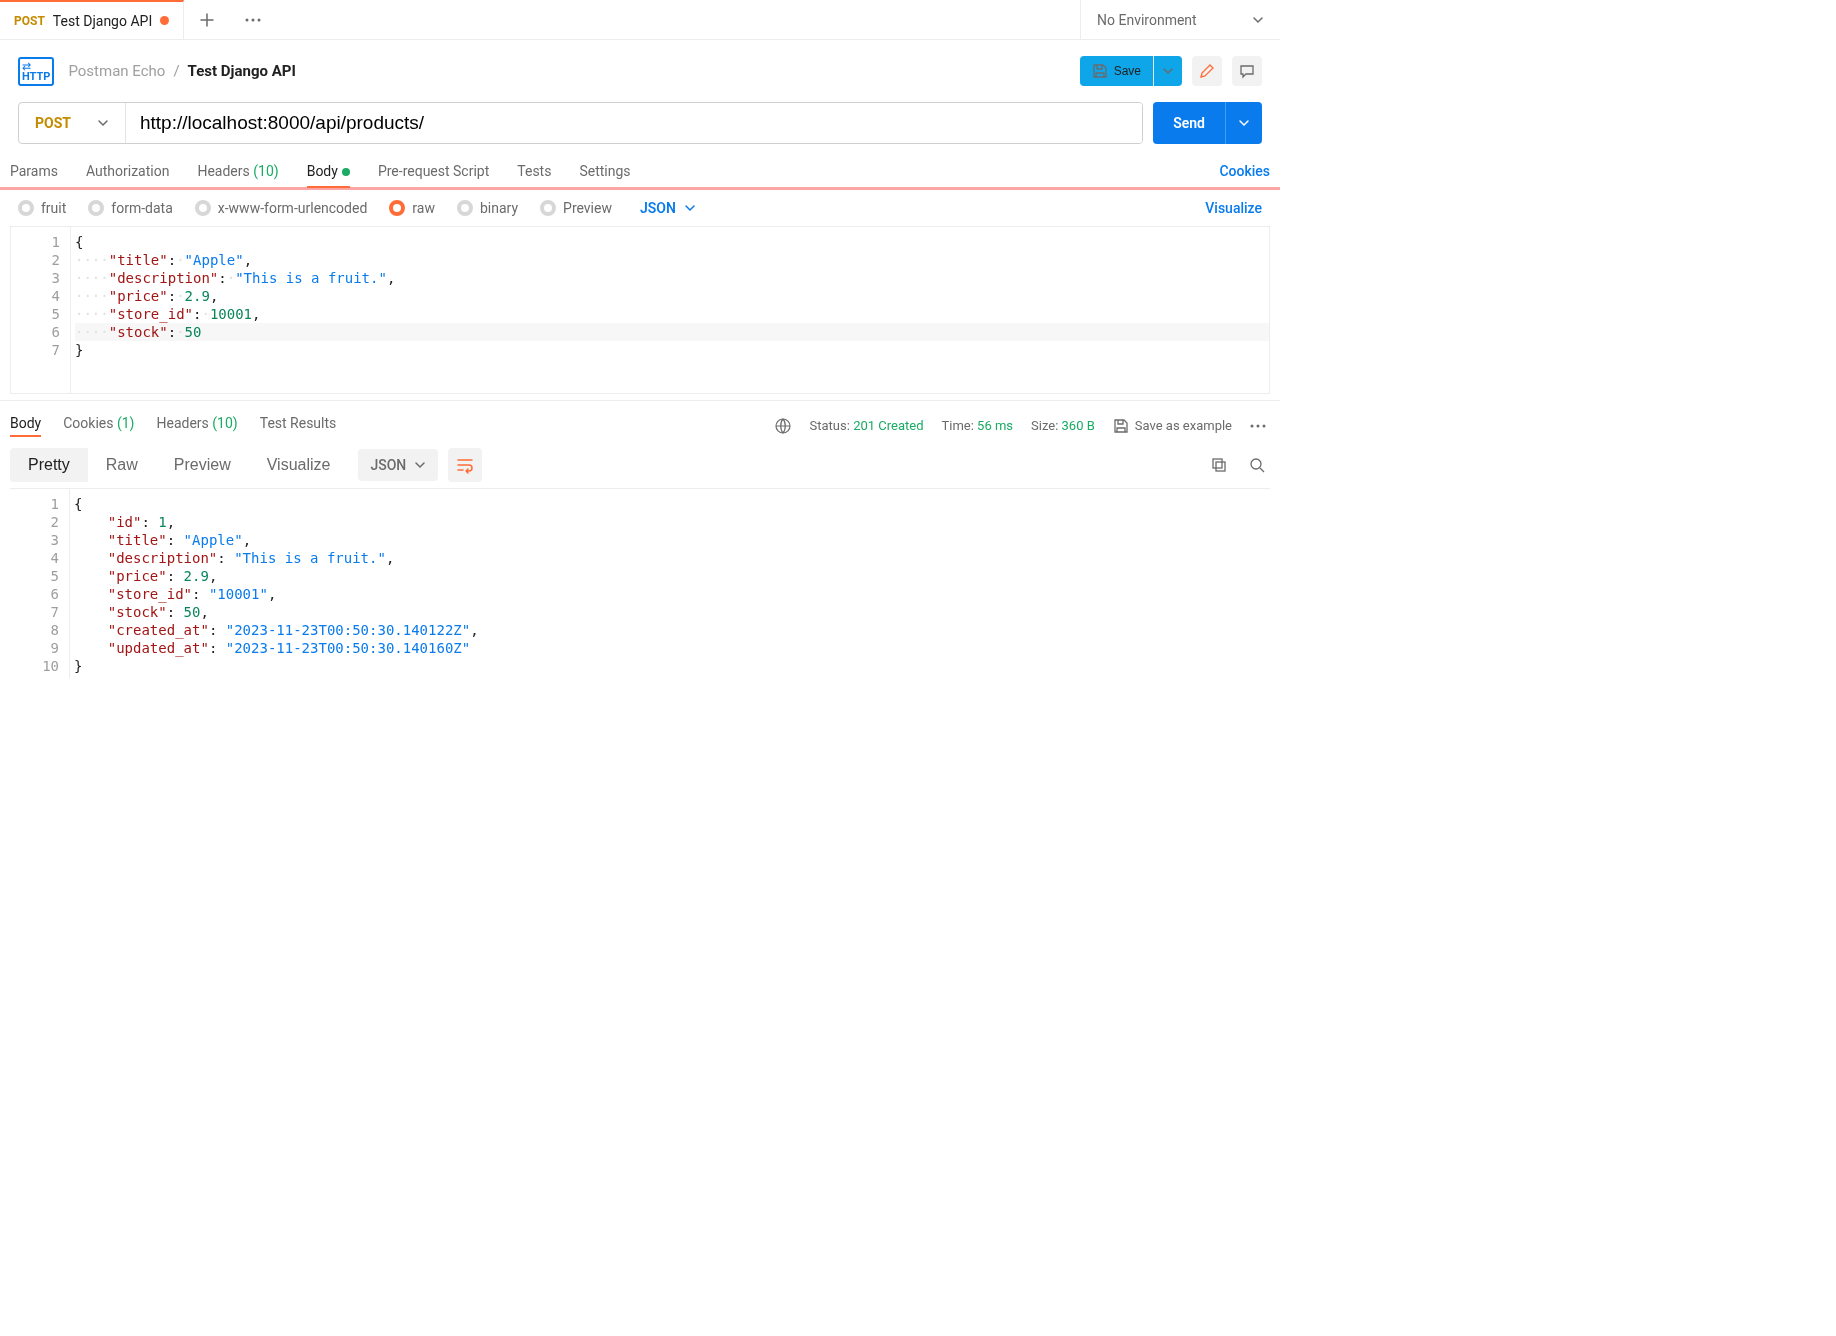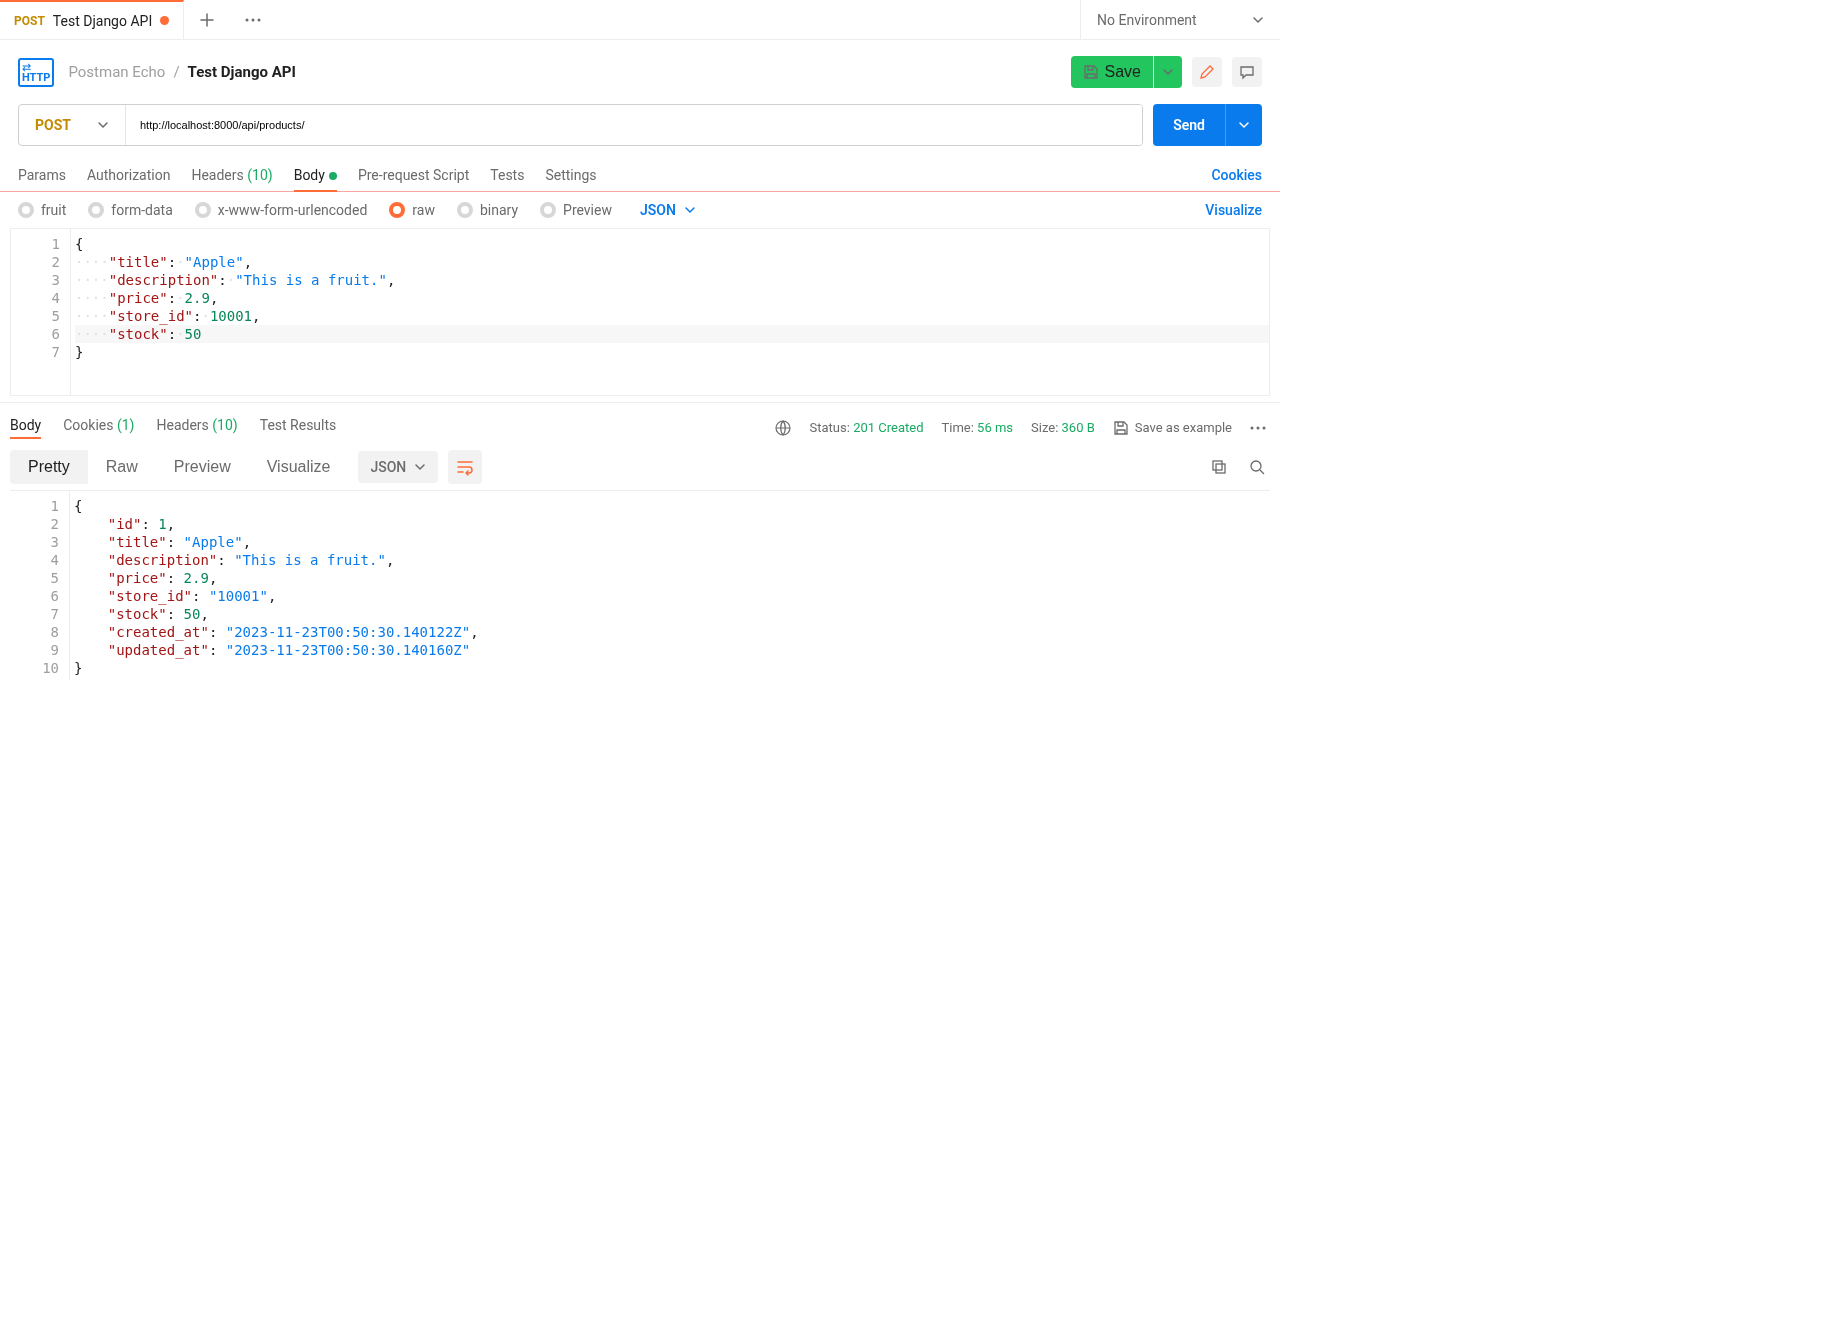--- a/index.html
+++ b/index.html
@@ -14,36 +14,36 @@
   .tab-plus, .tab-more { width:46px; display:flex; align-items:center; justify-content:center; color:#6b6b6b; }
   .env-select { margin-left:auto; width:200px; border-left:1px solid #ededed; display:flex; align-items:center; justify-content:space-between; padding:0 16px; color:#6b6b6b; }
   
   .header { display:flex; align-items:center; padding:16px 18px; gap:14px; }
   .http-icon { color:#097bed; font-size:11px; font-weight:700; border:2px solid #097bed; padding:2px 2px; border-radius:3px; line-height:1; position:relative; }
   .http-icon::before { content:"⇄"; display:block; font-size:11px; font-weight:400; margin-bottom:-1px; }
   .breadcrumb { display:flex; align-items:center; gap:8px; font-size:15px; }
   .breadcrumb .dim { color:#a0a0a0; }
   .breadcrumb .cur { font-weight:700; color:#212121; }
   .hdr-actions { margin-left:auto; display:flex; gap:10px; align-items:center; }
-  .btn { display:inline-flex; align-items:center; gap:6px; padding:7px 12px; border-radius:4px; border:none; background:#22c55e; cursor:pointer; font-size:16px; color:#212121; }
+  .btn { display:inline-flex; align-items:center; gap:6px; padding:7px 12px; border-radius:4px; border:none; background:#0ea5e9; cursor:pointer; font-size:12px; color:#212121; }
   .btn-chevron { padding:7px 8px; }
   .btn-group { display:flex; }
   .btn-group .btn { border-radius:4px 0 0 4px; }
   .btn-group .btn-chevron { border-radius:0 4px 4px 0; border-left:1px solid #e4e4e4; }
   .icon-box { width:30px; height:30px; background:#f2f2f2; border-radius:4px; display:flex; align-items:center; justify-content:center; }
   
   .url-row { display:flex; gap:10px; padding:0 18px 14px; align-items:stretch; }
   .method-input { display:flex; align-items:center; border:1px solid #cfcfcf; border-radius:4px; flex:1; height:42px; overflow:hidden; }
   .method-select { display:flex; align-items:center; gap:26px; padding:0 16px; border-right:1px solid #e4e4e4; height:100%; color:#c58b00; font-weight:700; }
-  .url-input { flex:1; border:none; outline:none; padding:0 14px; font-size:11px; height:100%; }
+  .url-input { flex:1; border:none; outline:none; padding:0 14px; font-size:19px; height:100%; }
   .send-btn { display:flex; align-items:center; background:#097bed; color:#fff; border-radius:4px; overflow:hidden; }
   .send-main { padding:0 20px; font-weight:600; height:42px; display:flex; align-items:center; }
   .send-chev { padding:0 12px; border-left:1px solid rgba(255,255,255,0.25); height:42px; display:flex; align-items:center; }
   
-  .req-tabs { display:flex; gap:21px; padding:0 18px; border-bottom:1px solid #fca5a5; height:32px; align-items:flex-end; }
+  .req-tabs { display:flex; gap:28px; padding:0 10px; border-bottom:3px solid #fca5a5; height:32px; align-items:flex-end; }
   .req-tab { padding-bottom:8px; color:#6b6b6b; position:relative; }
   .req-tab.active { color:#212121; }
   .req-tab.active::after { content:""; position:absolute; left:0; right:0; bottom:-1px; height:2px; background:#ff6c37; }
   .req-tab .count { color:#1aab64; }
   .req-tab .dot-green { display:inline-block; width:8px; height:8px; border-radius:50%; background:#1aab64; margin-left:4px; vertical-align:middle; }
   .req-tabs .cookies-link { margin-left:auto; color:#097bed; font-weight:500; padding-bottom:8px; }
   
   .body-types { display:flex; gap:22px; padding:10px 18px; align-items:center; }
   .radio { display:flex; align-items:center; gap:7px; color:#6b6b6b; }
   .radio .r-outer { width:16px; height:16px; border-radius:50%; border:4px solid #d7d7d7; background:#fff; }

